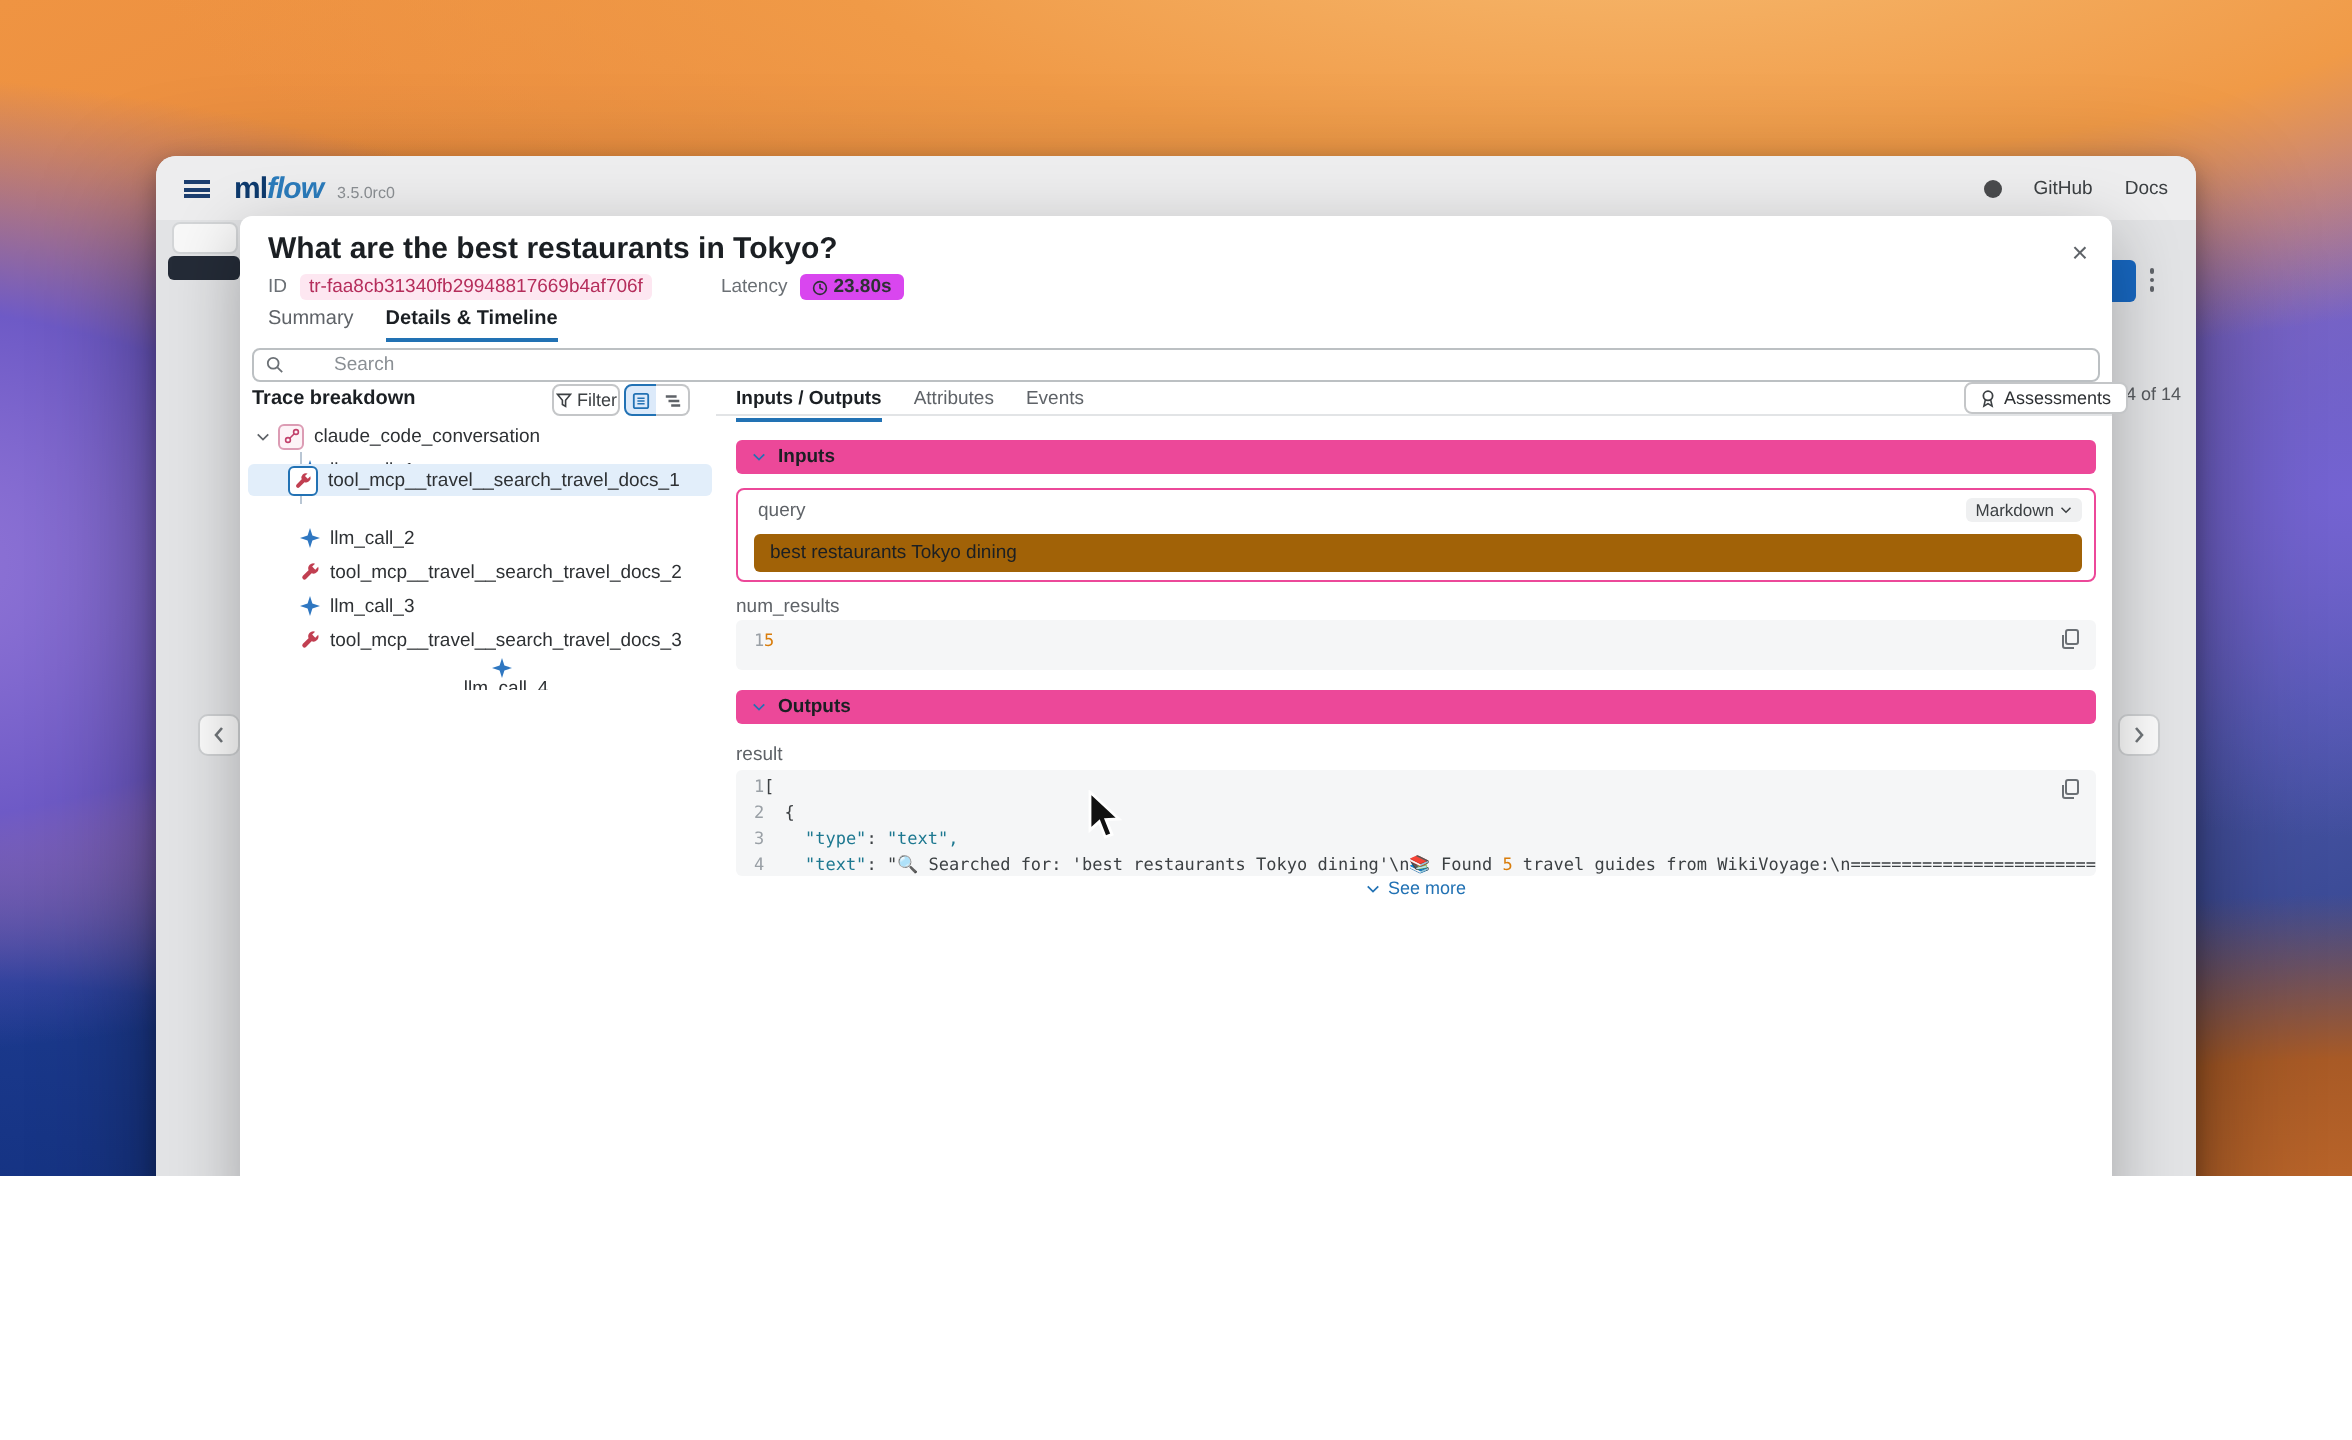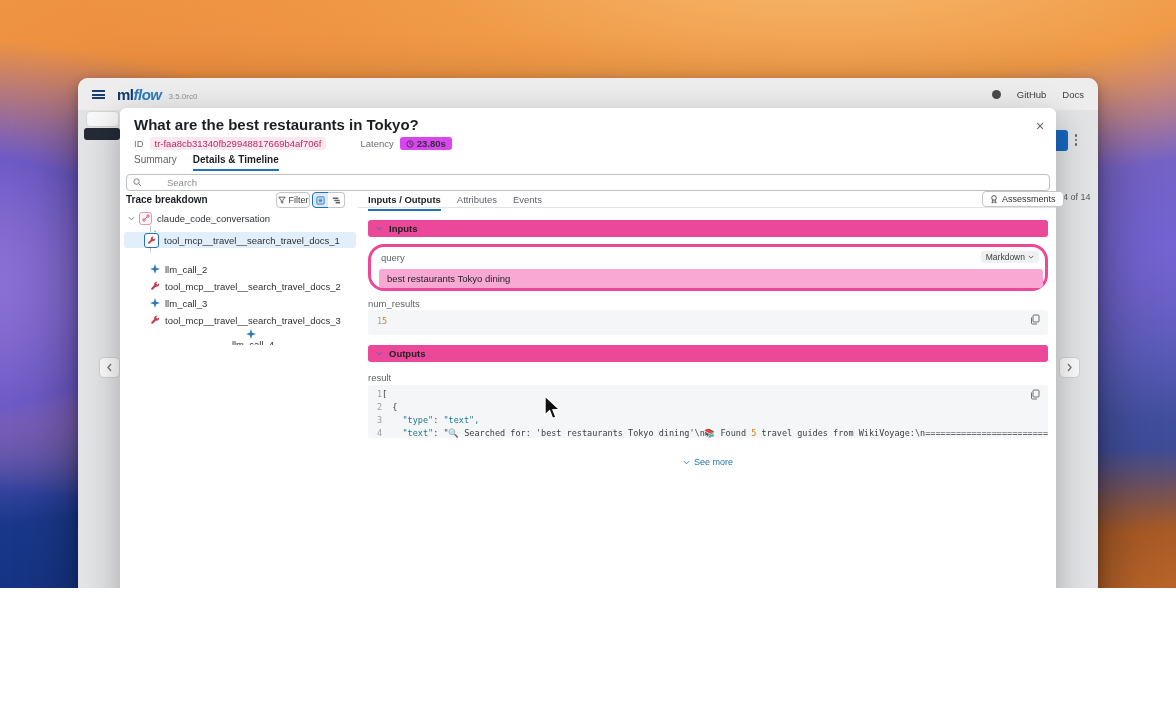--- a/index.html
+++ b/index.html
@@ -63,30 +63,30 @@
   .t-icon { margin-right:5px; display:flex; }
   .guide { left:30px; top:118px; width:1px; height:26px; background:#b9c6d4; }
   
   .rp-border { left:238px; top:99px; width:698px; height:1px; background:#e2e4e6; }
   .rp-tabs { left:248px; top:86px; display:flex; gap:16px; font-size:9.5px; }
   .rtab { color:#5f6368; padding-bottom:4px; }
   .rtab.active { color:#1b1f23; font-weight:bold; border-bottom:2.5px solid #2272b4; }
   .assess-btn { left:862px; top:83px; height:16px; padding:0 7px; border:1px solid #c4c6c8; border-radius:4px; background:#fff; display:flex; align-items:center; gap:4px; font-size:9px; color:#2e3134; }
   .sec-header { left:248px; width:680px; height:17px; background:#ec4899; border-radius:3px; display:flex; align-items:center; gap:6px; padding:0 8px; font-size:9.5px; font-weight:bold; color:#1b1f23; }
   .field-label { font-size:9.5px; color:#5f6368; }
-  .query-card { left:248px; top:136px; width:680px; height:47px; border:3px solid #ec4899; border-radius:16px; }
+  .query-card { left:248px; top:136px; width:680px; height:47px; border:1px solid #ec4899; border-radius:4px; }
   .md-chip { position:absolute; right:6px; top:4px; background:#eff0f1; border-radius:3px; padding:1px 5px; font-size:8.5px; color:#3c4043; display:flex; align-items:center; gap:3px; }
-  .val-box { position:absolute; left:8px; top:22px; width:664px; height:19px; background:#f9a8d4; border-radius:3px; display:flex; align-items:center; padding:0 8px; font-size:9.5px; color:#1b1f23; }
+  .val-box { position:absolute; left:8px; top:22px; width:664px; height:19px; background:#a16207; border-radius:3px; display:flex; align-items:center; padding:0 8px; font-size:9.5px; color:#1b1f23; }
   .code { background:#f5f6f7; border-radius:3px; font-family:"DejaVu Sans Mono", monospace; font-size:8.5px; color:#3c4043; }
   .cline { display:flex; line-height:13px; white-space:pre; overflow:hidden; }
   .lnum { width:14px; color:#9aa0a6; text-align:left; padding-left:9px; flex:none; }
   .tk { color:#1d7890; }
   .tn { color:#d97d0c; }
   .copy-ic { position:absolute; right:8px; top:4px; }
-  .see-more { left:248px; top:349px; width:680px; display:flex; align-items:center; justify-content:center; gap:4px; font-size:9px; color:#2272b4; }
+  .see-more { left:248px; top:331px; width:680px; display:flex; align-items:center; justify-content:center; gap:4px; font-size:9px; color:#2272b4; }
   .cursor { left:541px; top:395px; }
 </style>
 </head>
 <body>
 
 <div id="screen">
 
   <div id="win" class="abs">
 
     <div id="topbar" class="abs">

